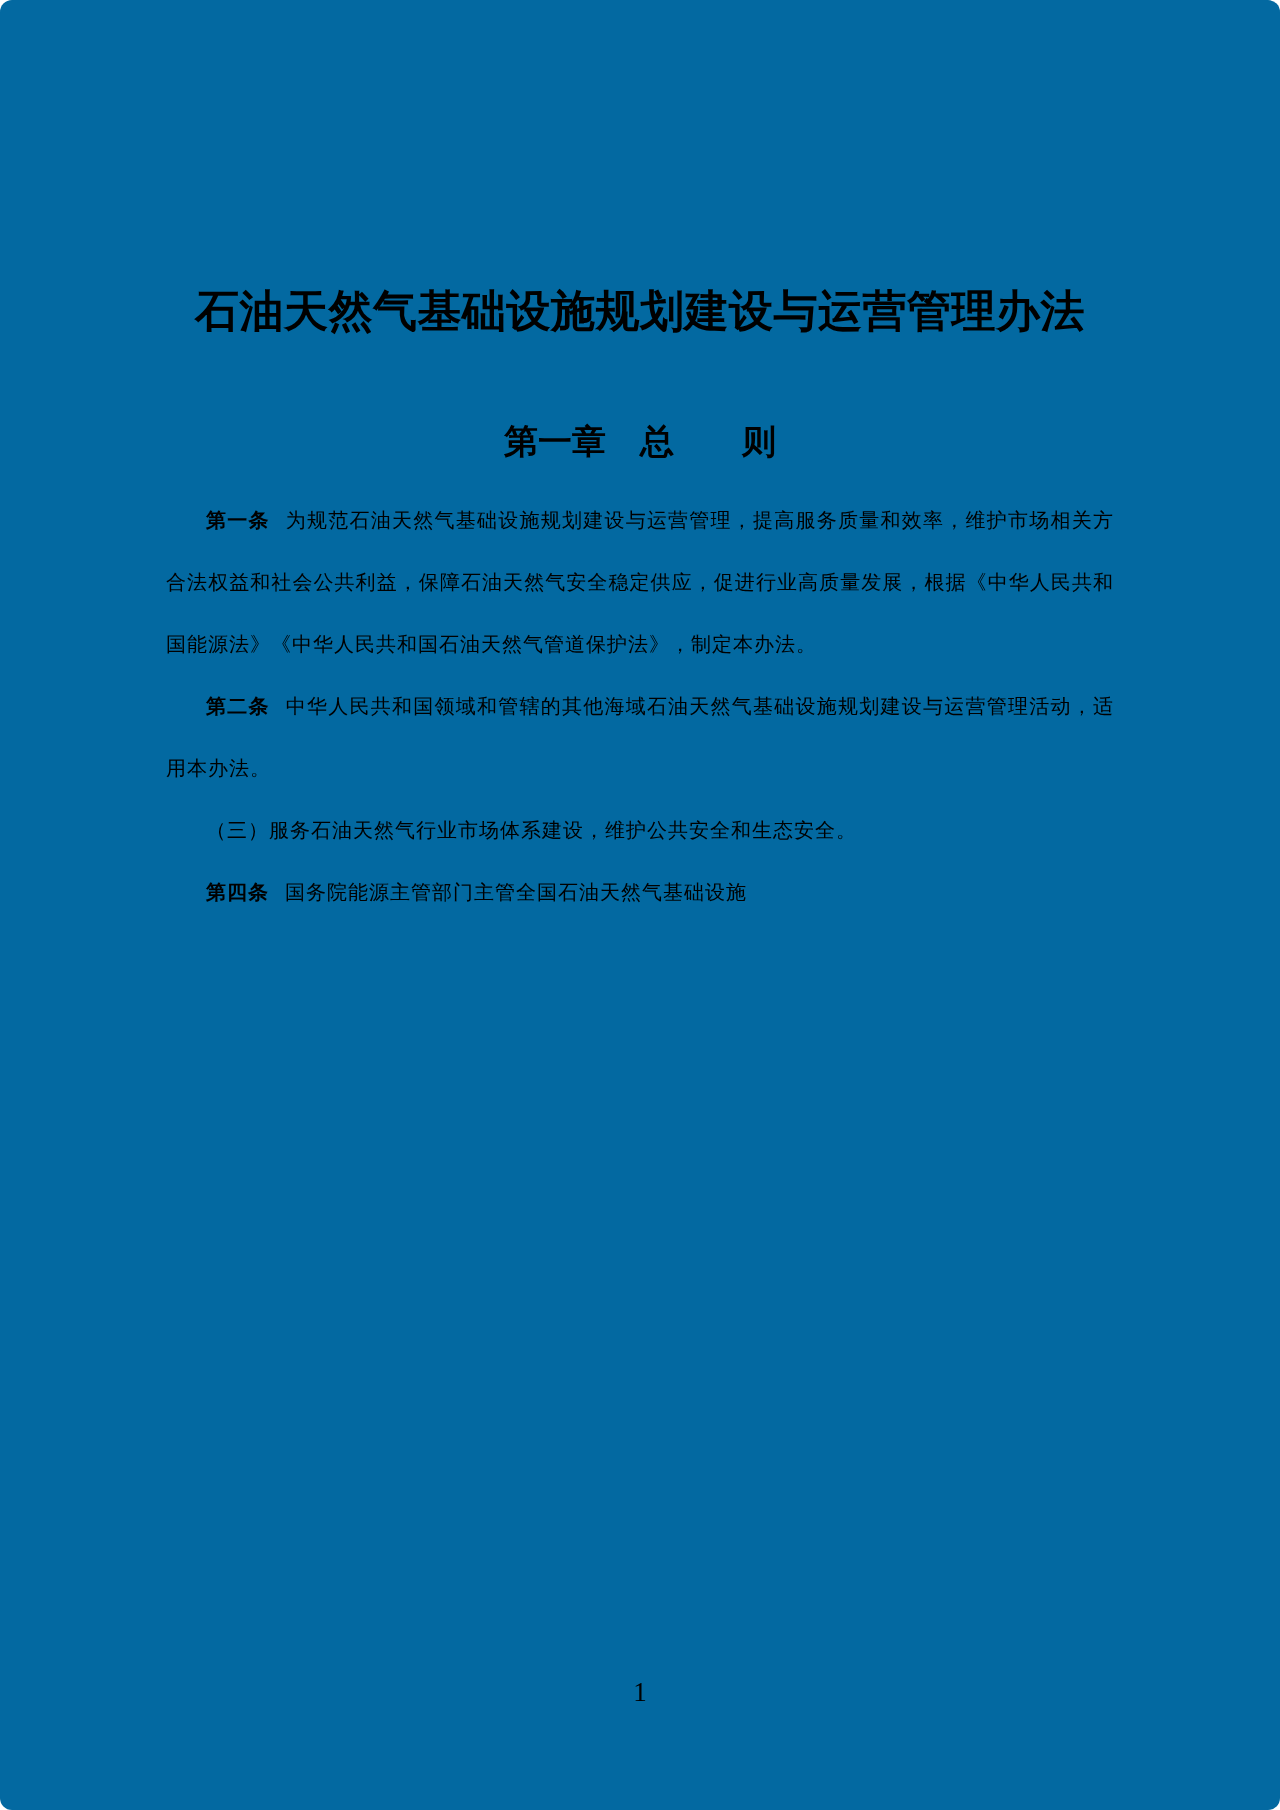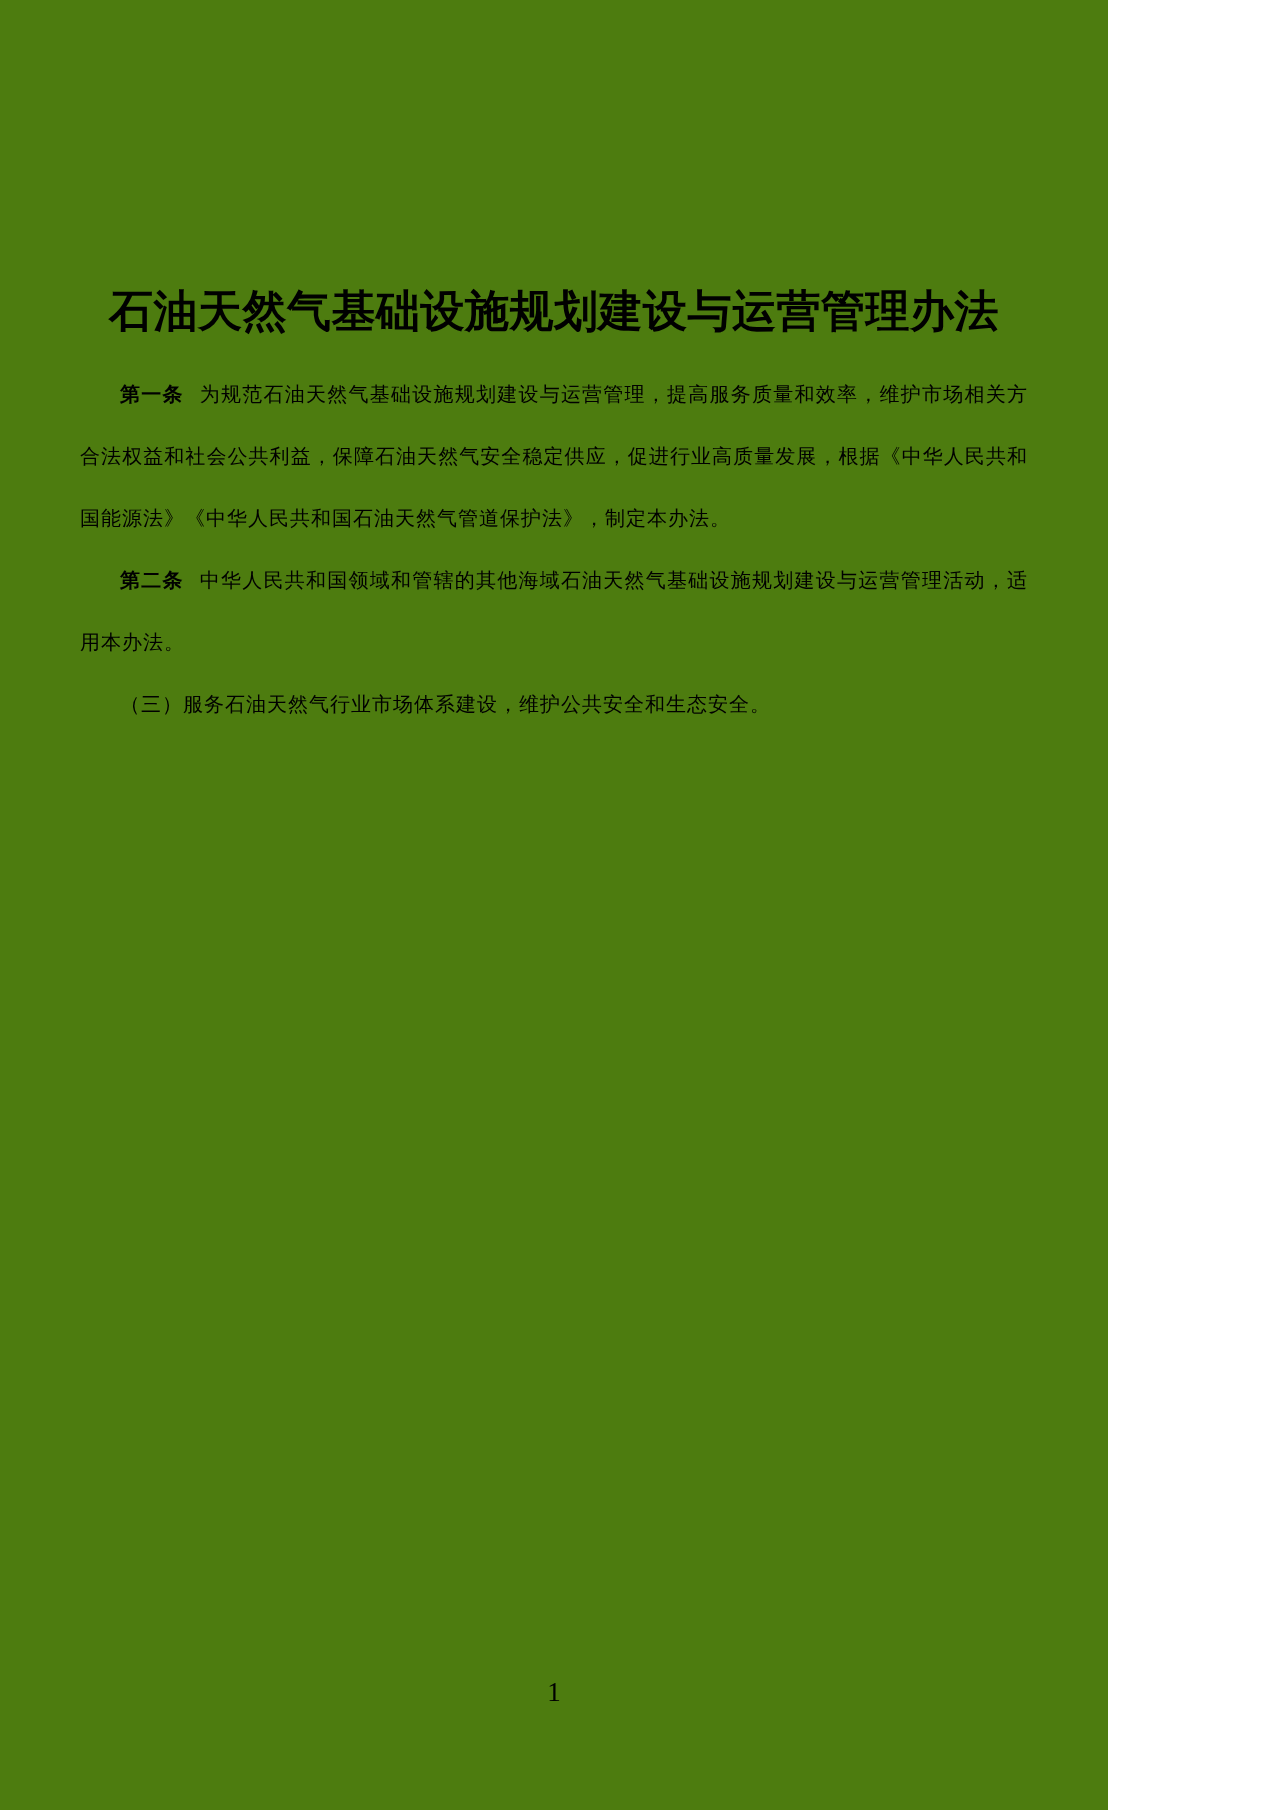--- a/index.html
+++ b/index.html
@@ -2,26 +2,27 @@
 <html lang="zh"><head>
 <meta charset="utf-8">
 <style>
   html, body {
     margin: 0;
     padding: 0;
     background: #ffffff;
   }
   .page {
     position: relative;
-    width: 1108px;
+    width: 1280px;
     height: 1810px;
-    background: #4d7c0f;
+    background: #0369a1;
     color: #000000;
     font-family: "Liberation Serif", serif;
     overflow: hidden;
+    border-radius: 12px;
   }
   .doc-title {
     margin: 0;
     padding-top: 286px;
     font-size: 44px;
     line-height: 52px;
     font-weight: 700;
     text-align: center;
     letter-spacing: 0.5px;
   }
@@ -66,31 +67,33 @@
     font-family: "Liberation Serif", serif;
   }
 </style>
 </head>
 <body>
 
 <div class="page">
 
   <h1 class="doc-title">石油天然气基础设施规划建设与运营管理办法</h1>
 
+  <h2 class="chapter-heading">第一章　总　　则</h2>
 
   <div class="doc-body">
 
     <p class="para"><span class="lead">第一条</span><span>为规范石油天然气基础设施规划建设与运营管理，提高服务质量和效率，维护市场相关方合法权益和社会公共利益，保障石油天然气安全稳定供应，促进行业高质量发展，根据《中华人民共和国能源法》《中华人民共和国石油天然气管道保护法》，制定本办法。</span></p>
 
     <p class="para"><span class="lead">第二条</span><span>中华人民共和国领域和管辖的其他海域石油天然气基础设施规划建设与运营管理活动，适用本办法。</span></p>
 
 
 
 
 
     <p class="para"><span>（三）服务石油天然气行业市场体系建设，维护公共安全和生态安全。</span></p>
 
+    <p class="para"><span class="lead">第四条</span><span>国务院能源主管部门主管全国石油天然气基础设施</span></p>
 
   </div>
 
   <div class="page-number">1</div>
 
 </div>
 
 </body></html>

